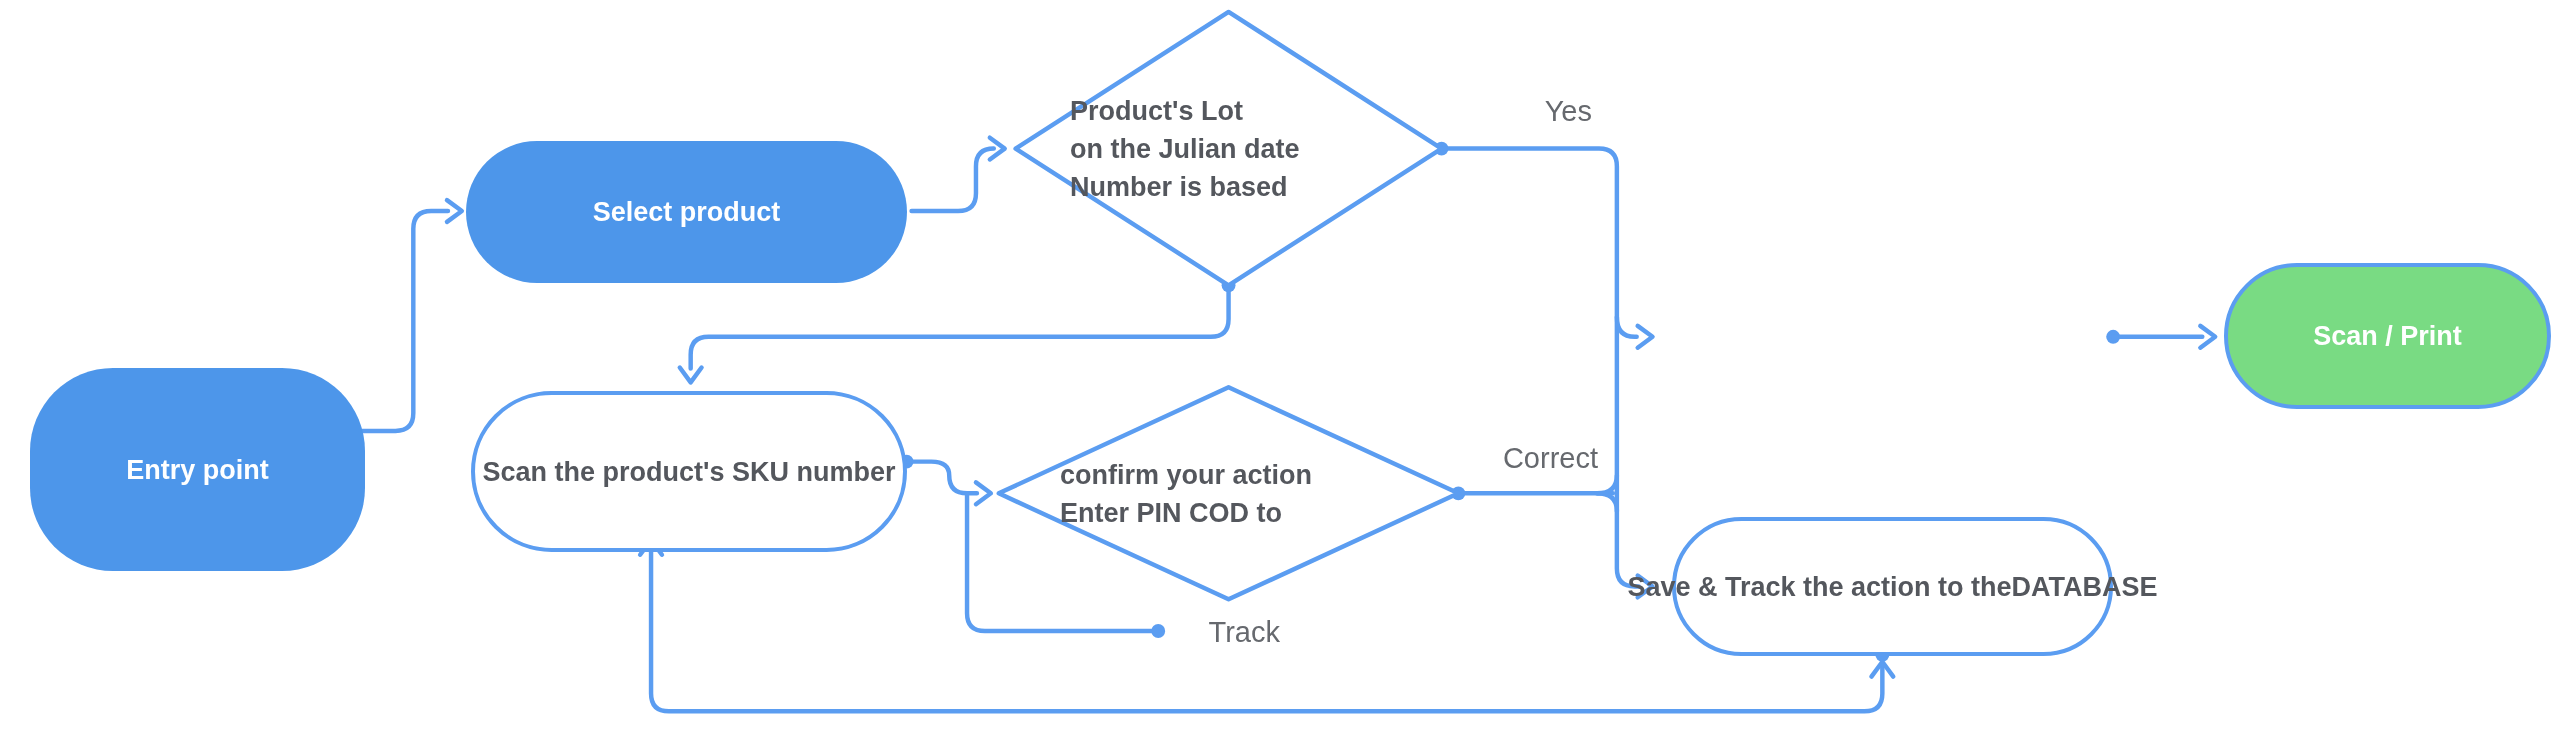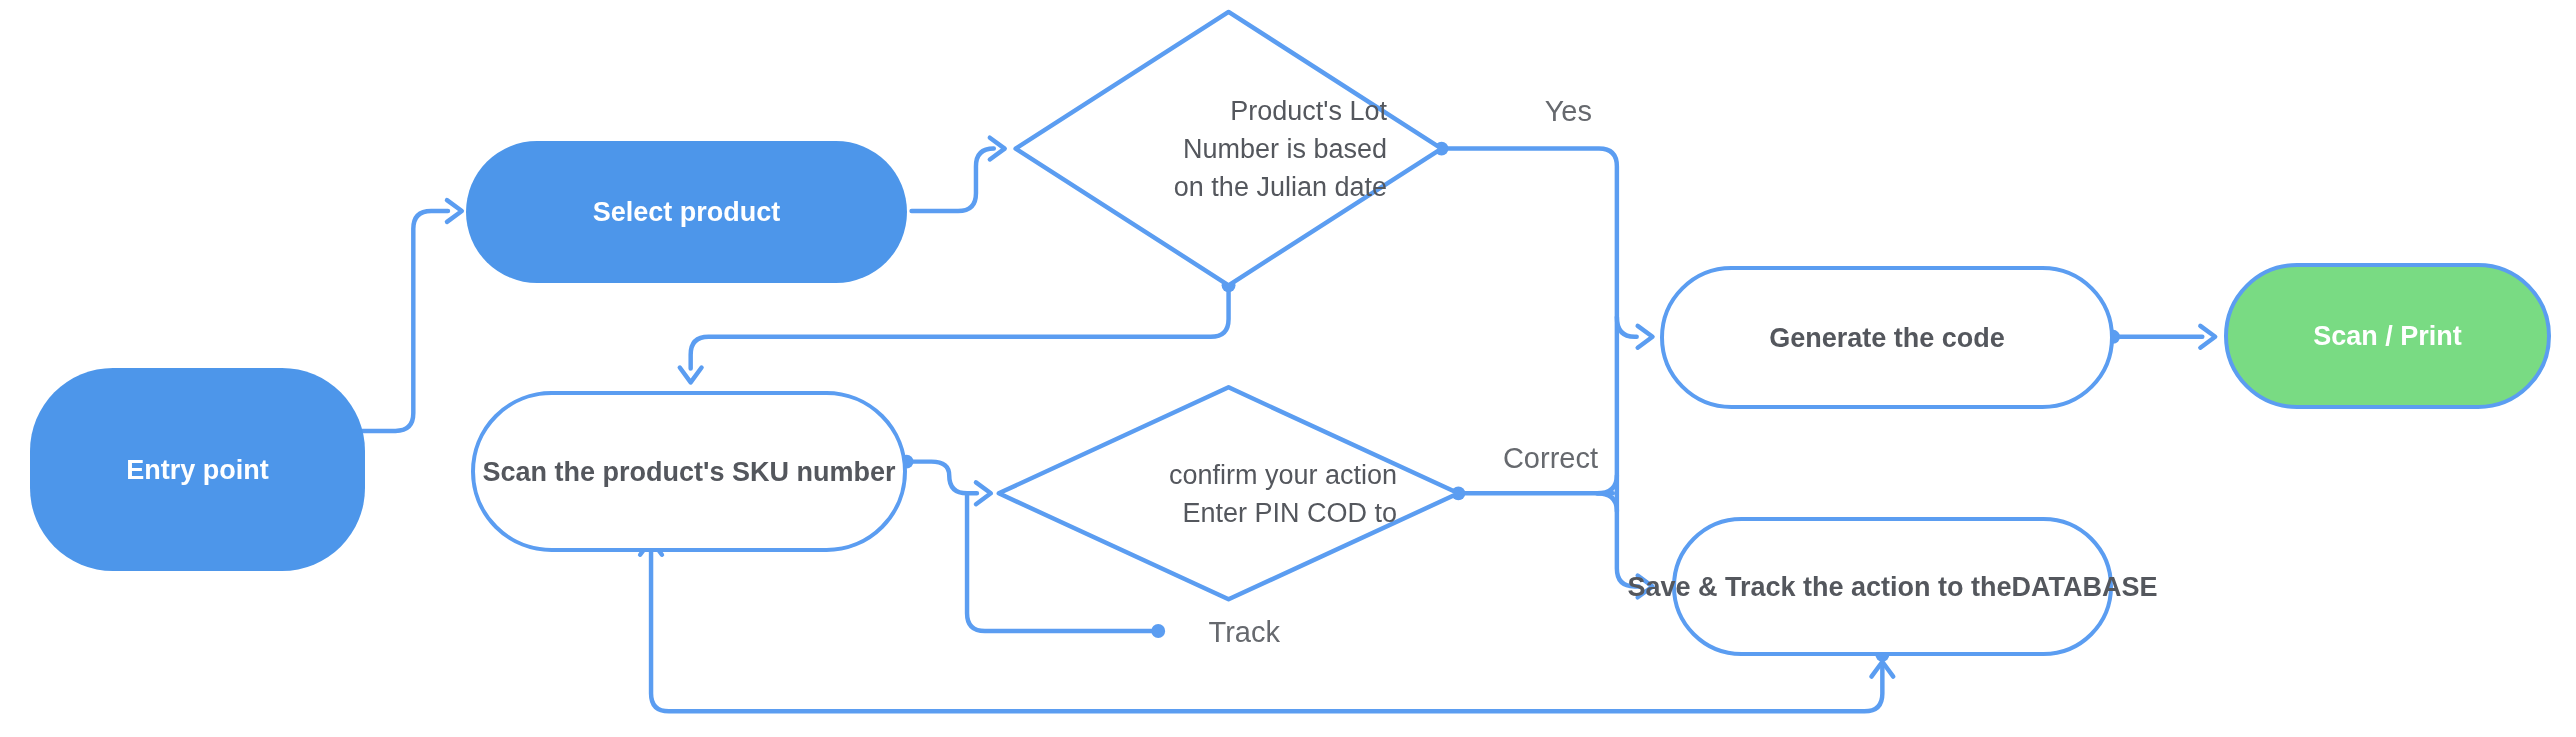--- a/index.html
+++ b/index.html
@@ -15,22 +15,22 @@
   .node{
     position:absolute;display:flex;align-items:center;justify-content:center;
     text-align:center;font-weight:bold;font-size:27px;line-height:38px;
     color:var(--node-text-dark,#54575D);box-sizing:border-box;
   }
   .pill-blue{background:var(--node-blue,#4D96EA);color:#ffffff;border-radius:990px;}
   .pill-white{background:#ffffff;border:4px solid var(--node-border-blue,#5B9DF1);border-radius:990px;}
   .pill-green{background:var(--node-green,#79DB83);border:4px solid var(--node-border-blue,#5B9DF1);color:#ffffff;border-radius:990px;}
   .terminator{background:var(--node-blue,#4D96EA);color:#ffffff;border-radius:83px;margin-top:36px;}
   .diamond-text{
-    position:absolute;display:flex;flex-direction:column;align-items:flex-end;justify-content:center;
-    text-align:center;font-weight:normal;font-size:27px;line-height:38px;
+    position:absolute;display:flex;flex-direction:column;align-items:flex-start;justify-content:center;
+    text-align:center;font-weight:bold;font-size:27px;line-height:38px;
     color:var(--node-text-dark,#54575D);pointer-events:none;
   }
   .edge-label{
     position:absolute;text-align:right;font-size:29px;line-height:32px;
     color:var(--label-gray,#66696E);
   }
   .nowrap{white-space:nowrap;}
 </style>
 </head>
 <body>
@@ -102,36 +102,33 @@
   <div class="node terminator" style="left:30px;top:332px;width:335px;height:203px;">
     <span>Entry point</span>
   </div>
 
   <div class="node pill-blue" style="left:466px;top:141px;width:441px;height:142px;">
     <span>Select product</span>
   </div>
 
   <div class="diamond-text" style="left:1070px;top:92px;width:317px;height:113px;">
     <span class="nowrap">Product's Lot</span>
+    <span class="nowrap">on the Julian date</span>
     <span class="nowrap">Number is based</span>
-    <span class="nowrap">on the Julian date</span>
   </div>
 
   <div class="node pill-white" style="left:471px;top:391px;width:436px;height:161px;">
     <span class="nowrap">Scan the product's SKU number</span>
   </div>
 
   <div class="diamond-text" style="left:1060px;top:456px;width:337px;height:75px;">
     <span class="nowrap">confirm your action</span>
     <span class="nowrap">Enter PIN COD to</span>
   </div>
 
-  <div class="node pill-white" style="left:1660px;top:266px;width:454px;height:143px;">
-    <span class="nowrap">Generate the code</span>
-  </div>
 
   <div class="node pill-green" style="left:2224px;top:263px;width:327px;height:146px;">
     <span class="nowrap">Scan / Print</span>
   </div>
 
   <div class="node pill-white" style="left:1672px;top:517px;width:441px;height:139px;flex-direction:row;">
     <span class="nowrap">Save &amp; Track the action to the</span>
     <span class="nowrap">DATABASE</span>
   </div>
 

